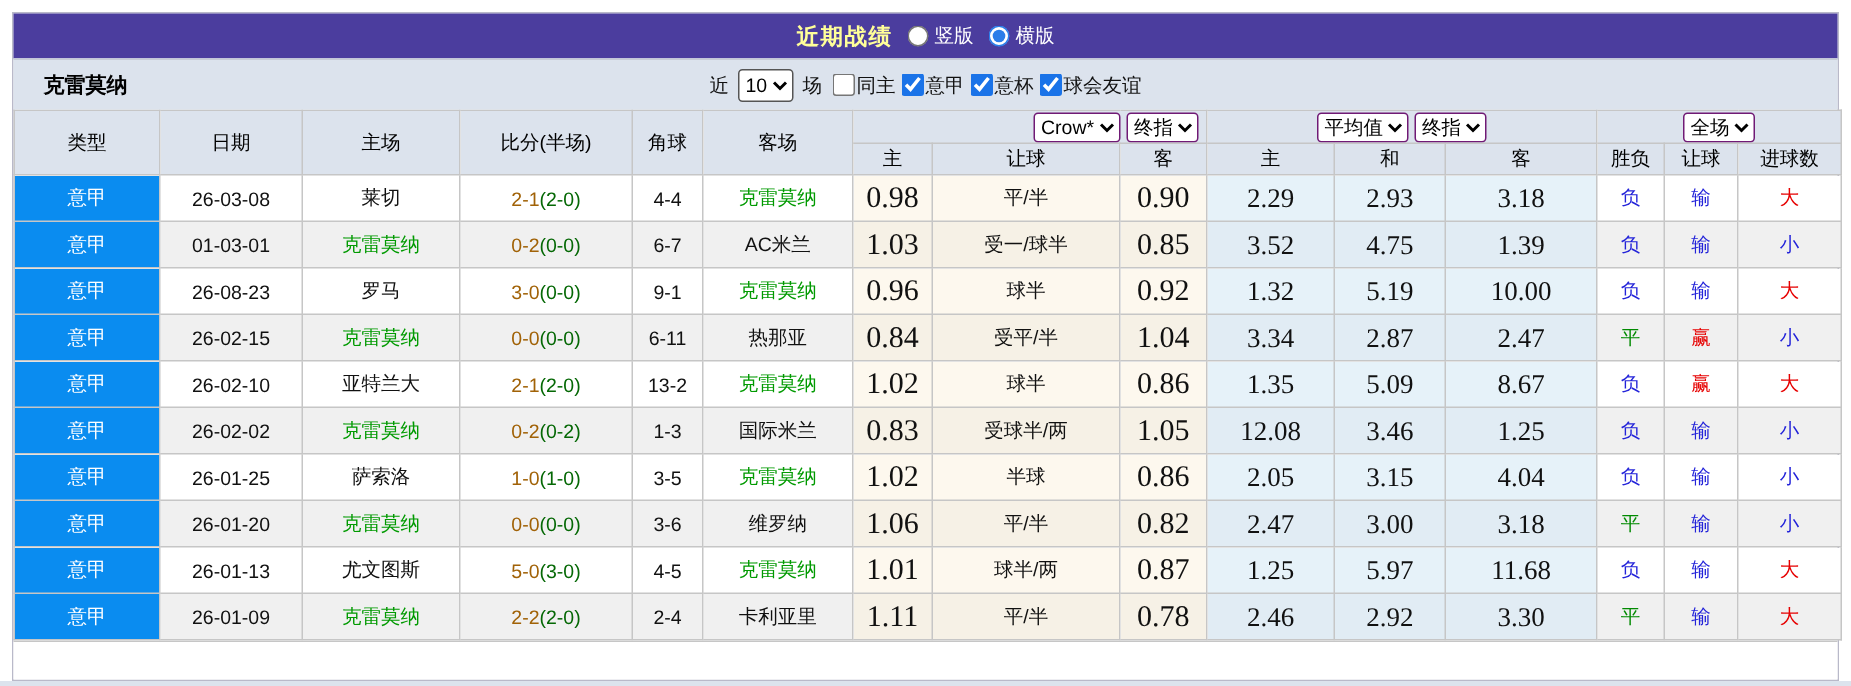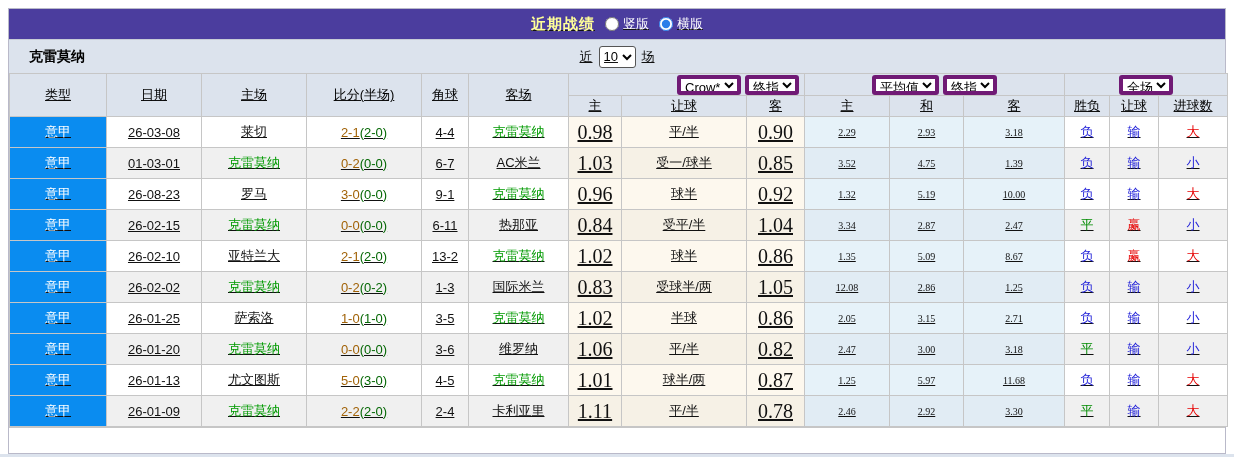--- a/index.html
+++ b/index.html
@@ -1,17 +1,17 @@
 <!DOCTYPE html>
 <html><head>
 <meta charset="utf-8">
 <style>
   * { box-sizing: border-box; }
   body { margin: 0; background: #ffffff; font-family: "Liberation Sans", sans-serif; color: #111; }
-  .page { padding: 8px 8px 0 8px; text-decoration: underline; }
+  .page { padding: 8px 8px 0 8px; }
   .container { width: 1218px; border: 1px solid #b9b9c9; background: #fff; }
 
   
   .titlebar { height: 30px; background: #4b3d9e; display: flex; align-items: center; justify-content: center; gap: 10px; }
   .titlebar .title { color: #ffff99; font-weight: bold; font-size: 15px; letter-spacing: 1px; }
   .radio-wrap { display: flex; align-items: center; gap: 4px; color: #ffffff; font-size: 13px; }
   .radio-wrap input { accent-color: #2b7de9; margin: 0; width: 14px; height: 14px; }
 
   
   .filterbar { height: 34px; background: #dce3ed; position: relative; display: flex; align-items: center; justify-content: center; border-top: 1px solid #c6ccd6; font-size: 13px; }
@@ -21,28 +21,28 @@
   .cb-item { display: flex; align-items: center; }
   .cb-item input { accent-color: #1a73e8; width: 15px; height: 15px; margin: 0 1px 0 4px; }
 
   
   table { border-collapse: collapse; table-layout: fixed; width: 100%; font-size: 13px; }
   th, td { border: 1px solid #c6c6c6; text-align: center; padding: 0; overflow: hidden; white-space: nowrap; }
   thead th { background: #dce3ed; font-weight: normal; color: #000; }
   .hdr-top th { height: 22px; }
   .hdr-sub th { height: 21px; }
   thead th.group-asia { text-align: right; padding-right: 3px; }
-  thead select { font-size: 13px; height: 20px; border: 4px solid #701a75; border-radius: 3px; background: #fff; margin: 0 2px; }
+  thead select { font-size: 13px; height: 20px; border: 1px solid #701a75; border-radius: 3px; background: #fff; margin: 0 2px; }
   tbody td { height: 31px; background: #fff; }
   tbody tr:nth-child(even) td { background: #f0f0f0; }
   td.type-cell { background: #0a8cf0 !important; color: #fff; }
   td.cream { background: #fdf8ee !important; font-family: "Liberation Serif", serif; font-size: 20px; }
   tbody tr:nth-child(even) td.cream { background: #f6f1e6 !important; }
   td.cream.handicap { font-family: "Liberation Sans", sans-serif; font-size: 13px; }
-  td.lblue { background: #e6f2f9 !important; font-family: "Liberation Serif", serif; font-size: 10px; }
+  td.lblue { background: #e6f2f9 !important; font-family: "Liberation Serif", serif; font-size: 18px; }
   tbody tr:nth-child(even) td.lblue { background: #e1ecf4 !important; }
   .team-name { color: #019a01; }
   .ft { color: #a16207; }
   .ht { color: #056805; }
   .c-red { color: #e60000; }
   .c-blue { color: #2323d9; }
   .c-green { color: #018a01; }
 
   
   .summary { height: 26px; line-height: 25px; text-align: center; font-size: 14px; background: #fff; border-top: 1px solid #c6c6c6; }
@@ -68,20 +68,38 @@
   </label>
         </span>
     </div>
 
     <div class="filterbar">
       <span class="team-title">克雷莫纳</span>
       <div class="filter-controls">
         <span>近</span>
         <select><option>10</option></select>
         <span>场</span>
+        <span style="display:flex;">
+            <label class="cb-item">
+    <input type="checkbox" style="">
+    <span>同主</span>
+  </label>
+            <label class="cb-item">
+    <input type="checkbox" checked="" style="">
+    <span>意甲</span>
+  </label>
+            <label class="cb-item">
+    <input type="checkbox" checked="" style="">
+    <span>意杯</span>
+  </label>
+            <label class="cb-item">
+    <input type="checkbox" checked="" style="">
+    <span>球会友谊</span>
+  </label>
+          </span>
       </div>
     </div>
 
     <table>
       <colgroup>
         <col style="width:97px">
           <col style="width:95px">
           <col style="width:105px">
           <col style="width:115px">
         <col style="width:47px">
@@ -216,39 +234,39 @@
     <td class="type-cell">意甲</td>
     <td>26-02-02</td>
     <td class="team-name">克雷莫纳</td>
     <td><span class="ft">0-2</span><span class="ht">(0-2)</span></td>
     <td>1-3</td>
     <td>国际米兰</td>
     <td class="cream">0.83</td>
     <td class="cream handicap">受球半/两</td>
     <td class="cream">1.05</td>
     <td class="lblue">12.08</td>
-    <td class="lblue">2.86</td>
+    <td class="lblue">3.46</td>
     <td class="lblue">1.25</td>
     <td class="c-blue">负</td>
     <td class="c-blue">输</td>
     <td class="c-blue">小</td>
   </tr>
           <tr>
     <td class="type-cell">意甲</td>
     <td>26-01-25</td>
     <td>萨索洛</td>
     <td><span class="ft">1-0</span><span class="ht">(1-0)</span></td>
     <td>3-5</td>
     <td class="team-name">克雷莫纳</td>
     <td class="cream">1.02</td>
     <td class="cream handicap">半球</td>
     <td class="cream">0.86</td>
     <td class="lblue">2.05</td>
     <td class="lblue">3.15</td>
-    <td class="lblue">2.71</td>
+    <td class="lblue">4.04</td>
     <td class="c-blue">负</td>
     <td class="c-blue">输</td>
     <td class="c-blue">小</td>
   </tr>
           <tr>
     <td class="type-cell">意甲</td>
     <td>26-01-20</td>
     <td class="team-name">克雷莫纳</td>
     <td><span class="ft">0-0</span><span class="ht">(0-0)</span></td>
     <td>3-6</td>

